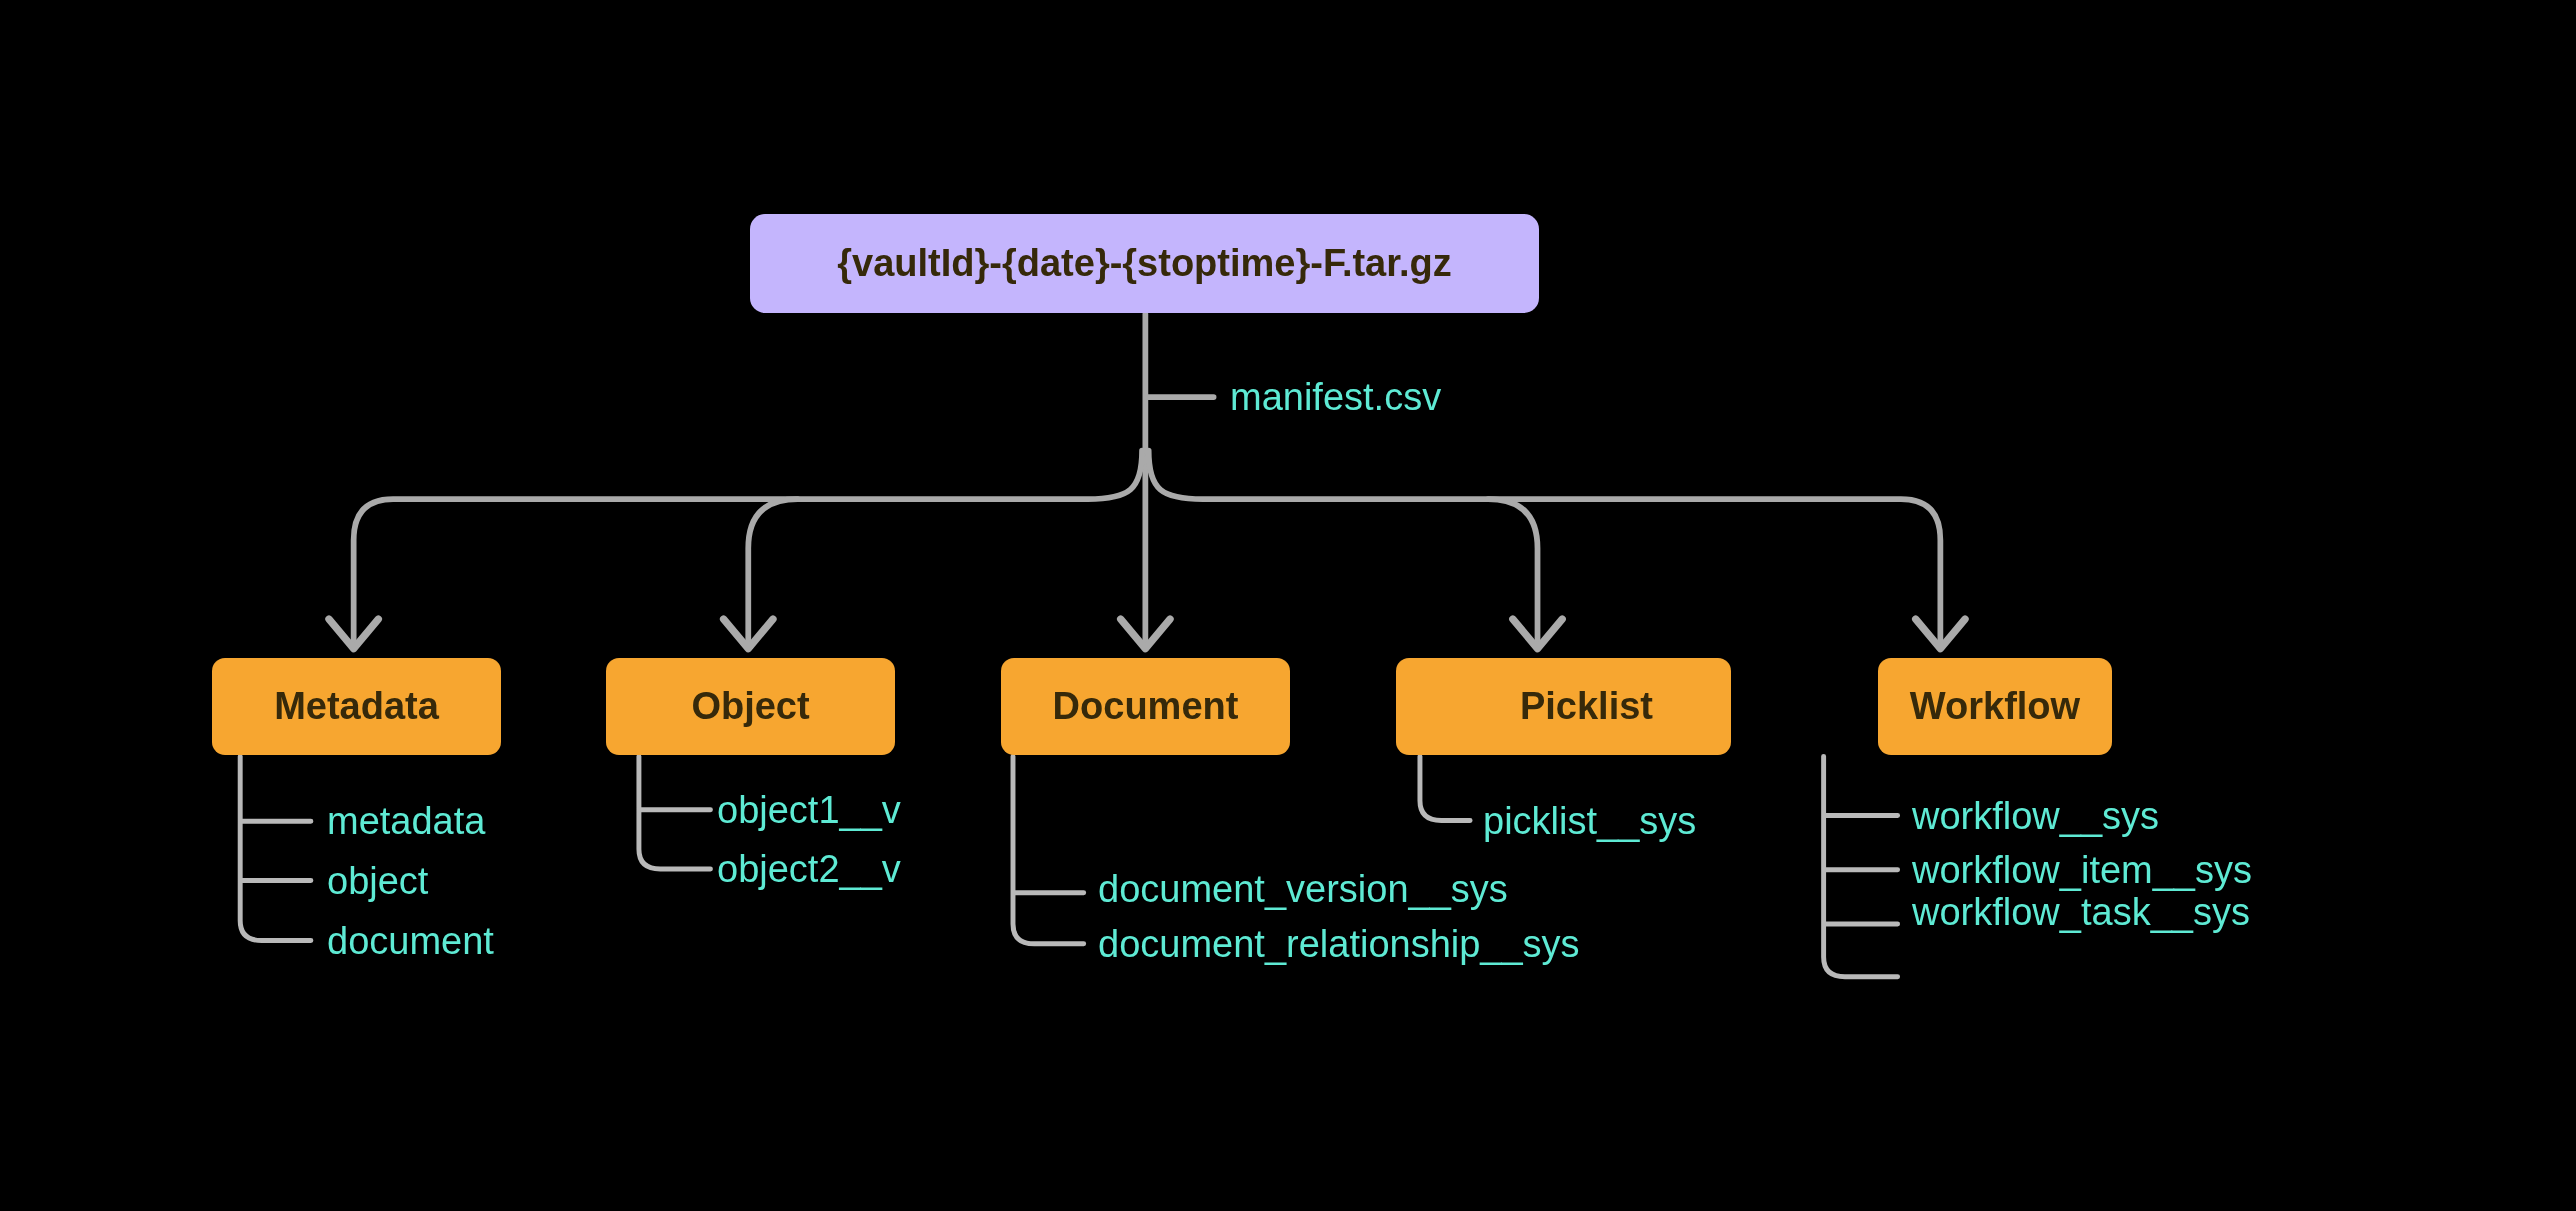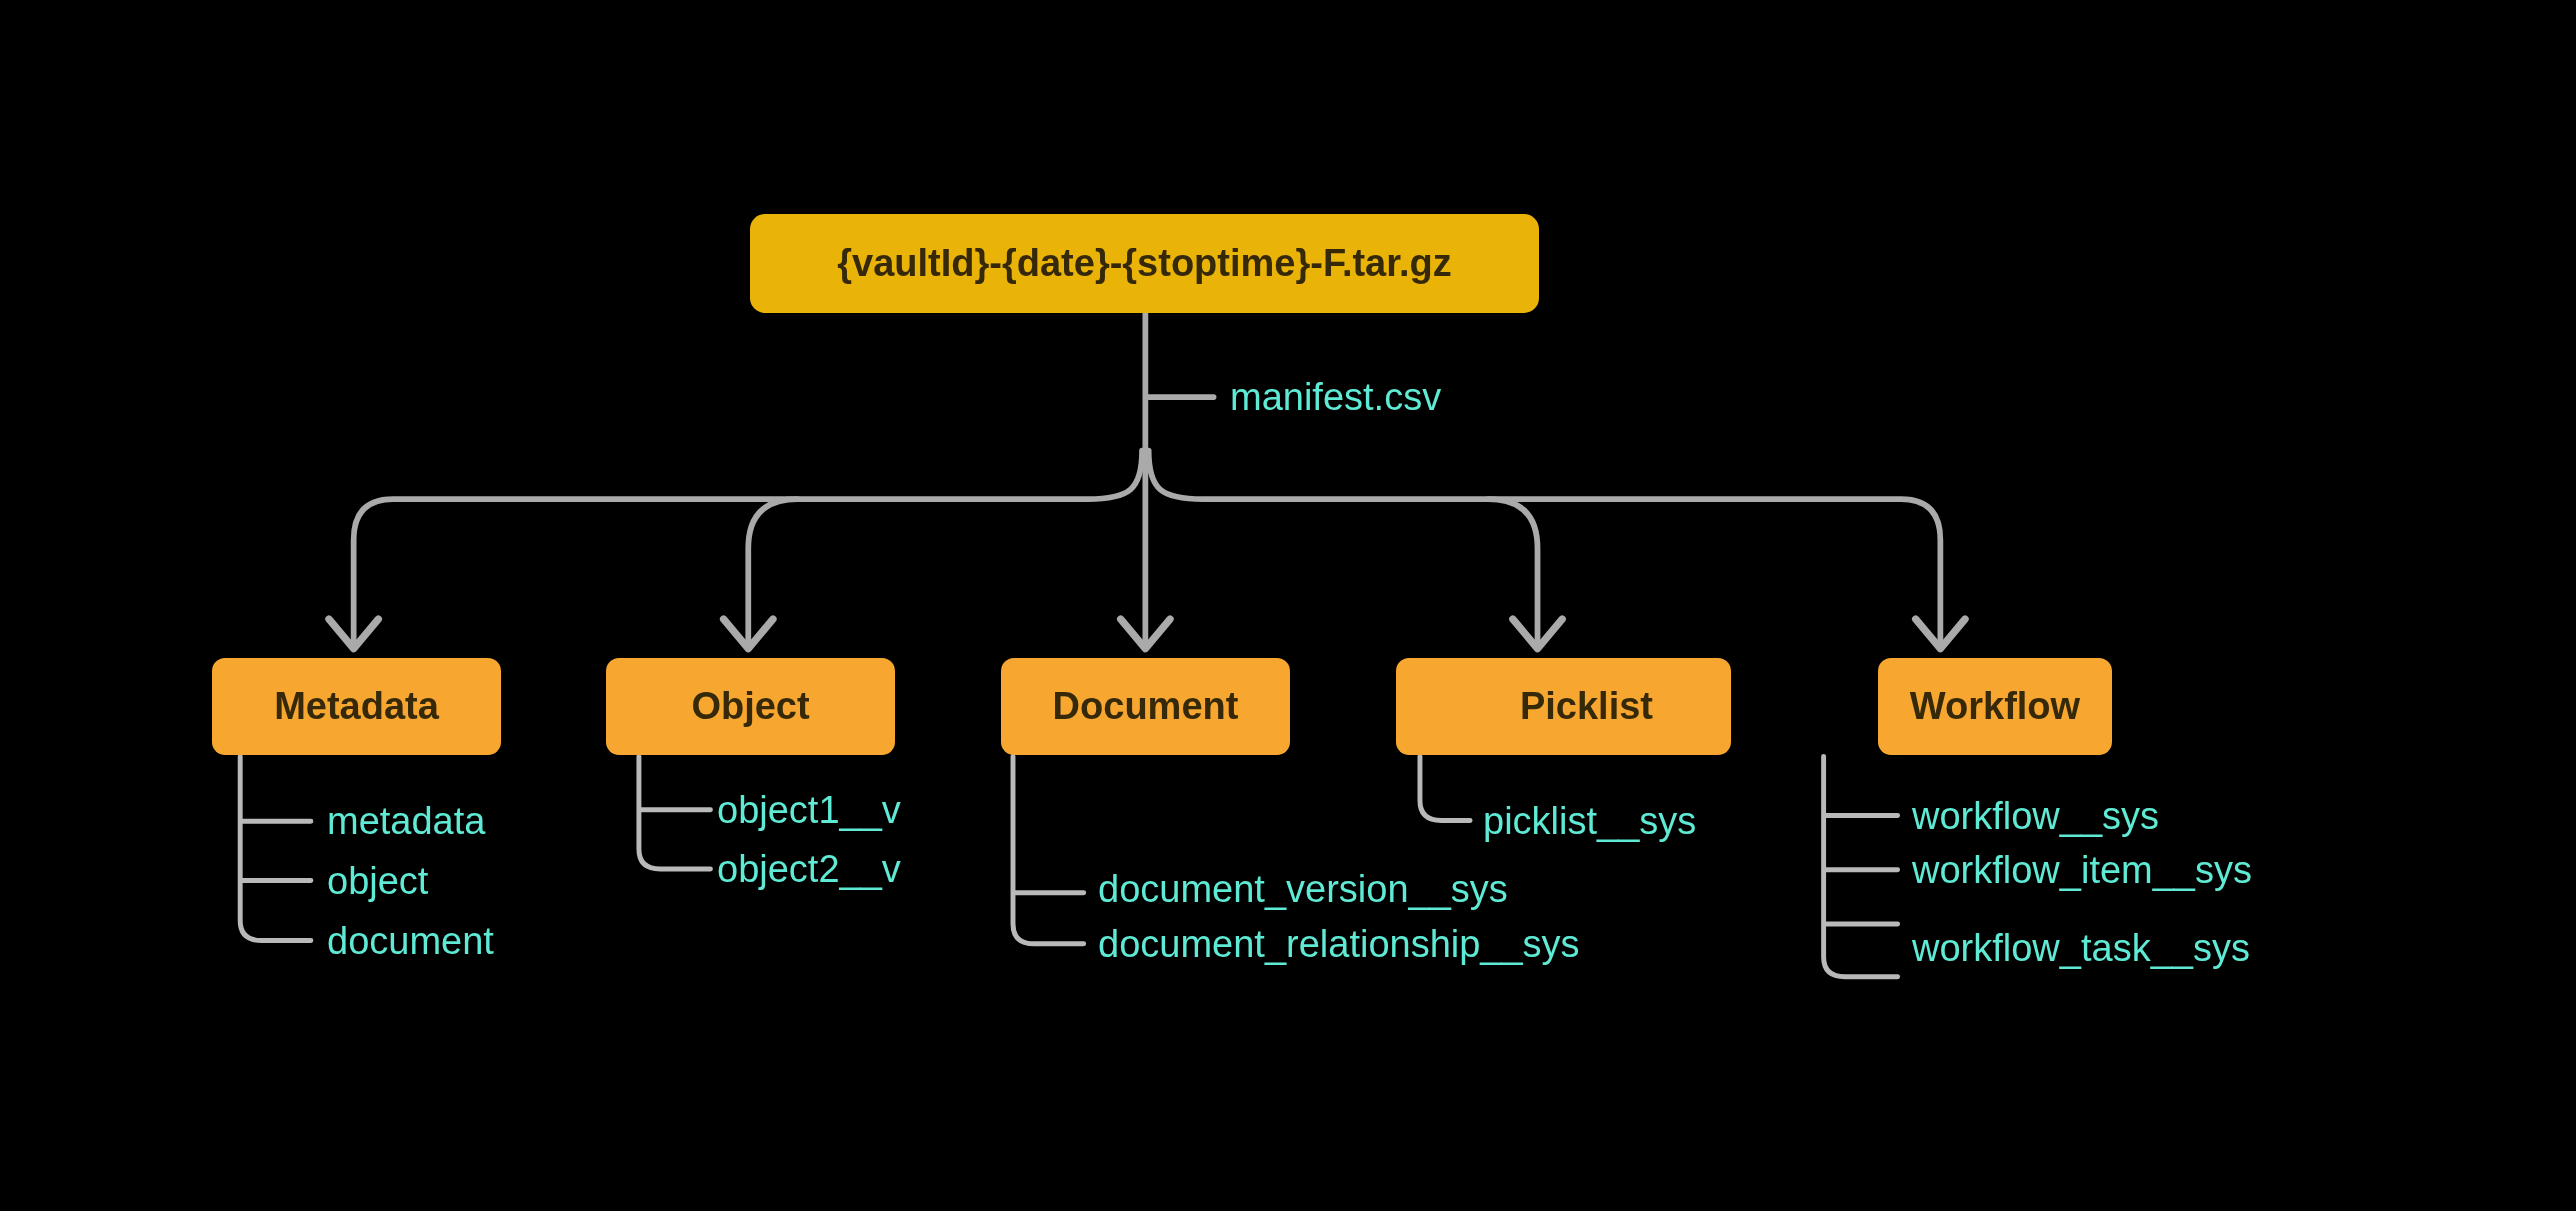--- a/index.html
+++ b/index.html
@@ -34,21 +34,21 @@
     align-items: center;
     justify-content: center;
     white-space: nowrap;
   }
   .root-node {
     position: absolute;
     left: 750px;
     top: 214px;
     width: 789px;
     height: 99px;
-    background: #eab308;
+    background: #c4b5fd;
     border-radius: 15px;
     color: #36290A;
     font-size: 38px;
     font-weight: 600;
     display: flex;
     align-items: center;
     justify-content: center;
     white-space: nowrap;
   }
   .file-label {
@@ -123,16 +123,16 @@
   <div class="file-label" style="left:717px; top:810px;">object1__v</div>
   <div class="file-label" style="left:717px; top:869px;">object2__v</div>
 
   <div class="file-label" style="left:1098px; top:889px;">document_version__sys</div>
   <div class="file-label" style="left:1098px; top:944px;">document_relationship__sys</div>
 
   <div class="file-label" style="left:1483px; top:821px;">picklist__sys</div>
 
   <div class="file-label" style="left:1912px; top:816px;">workflow__sys</div>
   <div class="file-label" style="left:1912px; top:870px;">workflow_item__sys</div>
-  <div class="file-label" style="left:1912px; top:948px;">workflow_task__sys</div>
+  <div class="file-label" style="left:1912px; top:912px;">workflow_task__sys</div>
 
 </div>
 
 
 </body></html>

